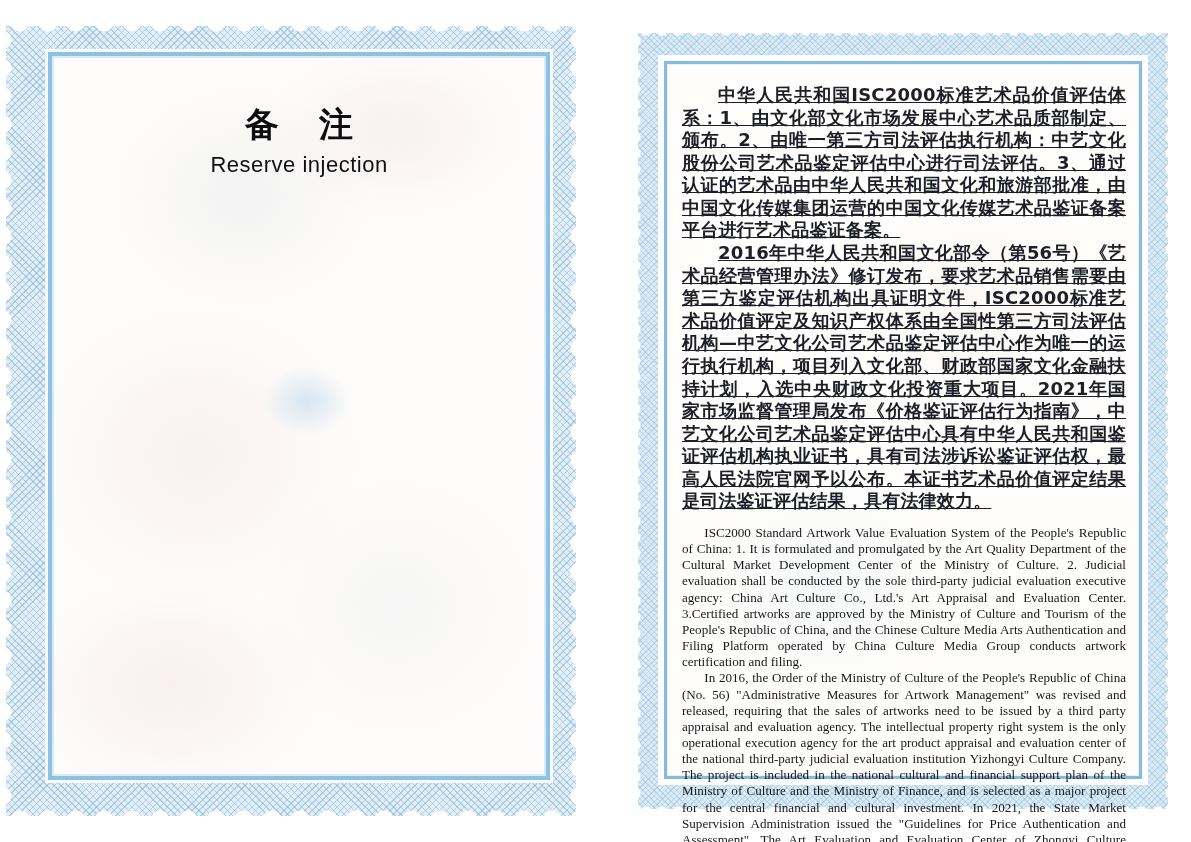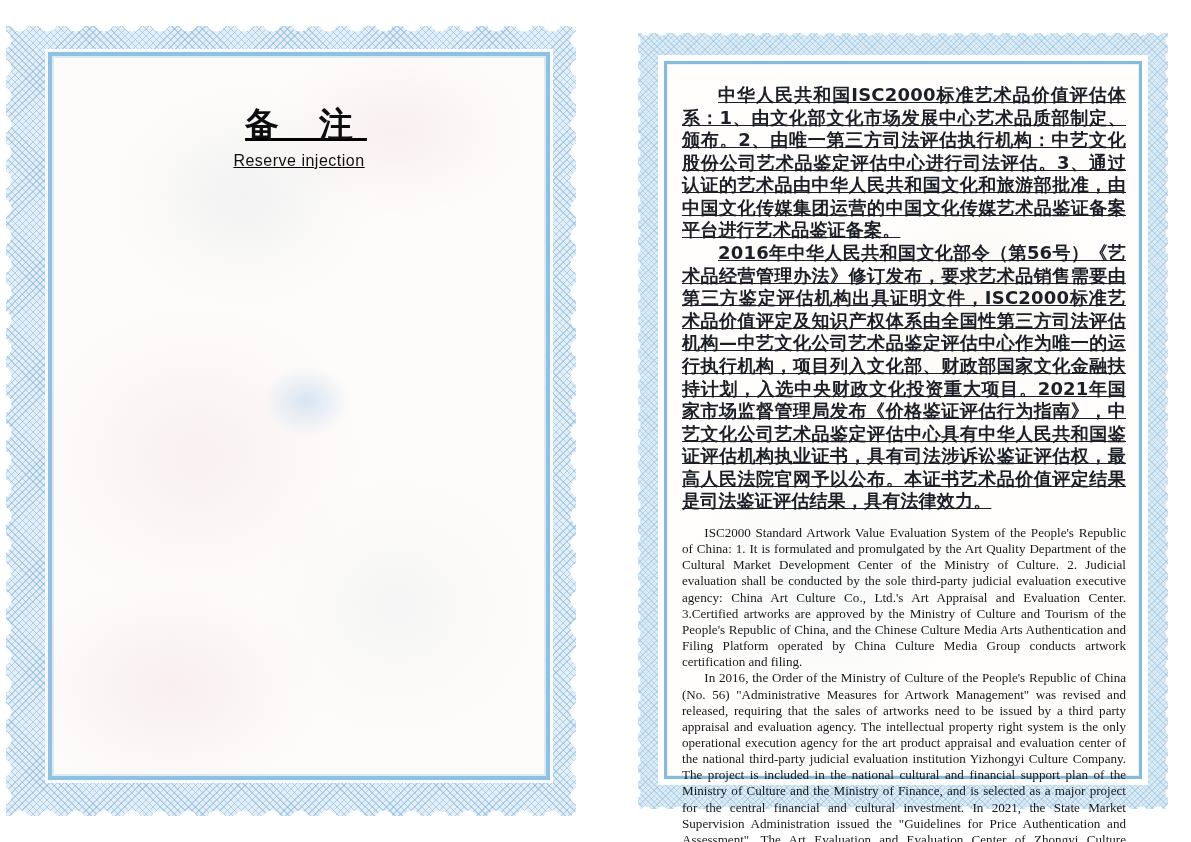--- a/index.html
+++ b/index.html
@@ -33,21 +33,20 @@
     background-size:12px 28px;background-repeat:repeat-y;}
   .sc-right{right:-1px;top:0;bottom:0;width:12px;
     background-image:radial-gradient(circle 10px at 15px 14px,#ffffff 9px,rgba(255,255,255,0) 10px);
     background-size:12px 28px;background-repeat:repeat-y;}
 
   .frame-l{
     position:absolute;inset:26px 26px 36px 42px;
     background:#fdfcfa;
     border:4px solid #8fc1e1;
     box-shadow:0 0 0 3px rgba(255,255,255,.85), inset 0 0 0 2px #d9ebf7;
-    text-decoration:underline;
   }
   .wm{position:absolute;border-radius:50%;pointer-events:none;}
   .wm-pink-top{right:20px;top:-10px;width:260px;height:170px;
     background:radial-gradient(ellipse at center, rgba(226,160,185,.14), rgba(226,160,185,0) 70%);}
   .wm-gray-top{left:60px;top:30px;width:260px;height:220px;
     background:radial-gradient(ellipse at center, rgba(150,160,180,.10), rgba(150,160,180,0) 70%);}
   .wm-pink-mid{left:-20px;top:250px;width:330px;height:300px;
     background:radial-gradient(ellipse at center, rgba(226,160,185,.13), rgba(226,160,185,0) 70%);}
   .wm-blue-mid{left:210px;top:310px;width:90px;height:70px;
     background:radial-gradient(ellipse at center, rgba(130,180,225,.30), rgba(130,180,225,0) 70%);}
@@ -56,21 +55,21 @@
   .wm-gray-bottom{right:10px;bottom:40px;width:280px;height:260px;
     background:radial-gradient(ellipse at center, rgba(160,170,190,.08), rgba(160,170,190,0) 70%);}
 
   .title-block{position:relative;text-align:center;margin-top:46px;}
   .title-zh{
     margin:0;font-size:34px;font-weight:700;color:#0e0e10;
     letter-spacing:14px;text-indent:14px;
     font-family:"DejaVu Sans","Liberation Sans",sans-serif;
   }
   .title-en{
-    margin:4px 0 0 0;font-size:16px;font-weight:400;color:#101012;
+    margin:4px 0 0 0;font-size:22px;font-weight:400;color:#101012;
     font-family:"Liberation Sans",sans-serif;letter-spacing:0.5px;
   }
 
   
   .page-right{left:638px;top:33px;width:530px;height:776px;}
   .band-r{
     position:absolute;inset:0;
     background:
       repeating-linear-gradient(45deg, rgba(140,185,220,.42) 0 1px, rgba(255,255,255,0) 1px 4px),
       repeating-linear-gradient(-45deg, rgba(140,185,220,.42) 0 1px, rgba(255,255,255,0) 1px 4px),

